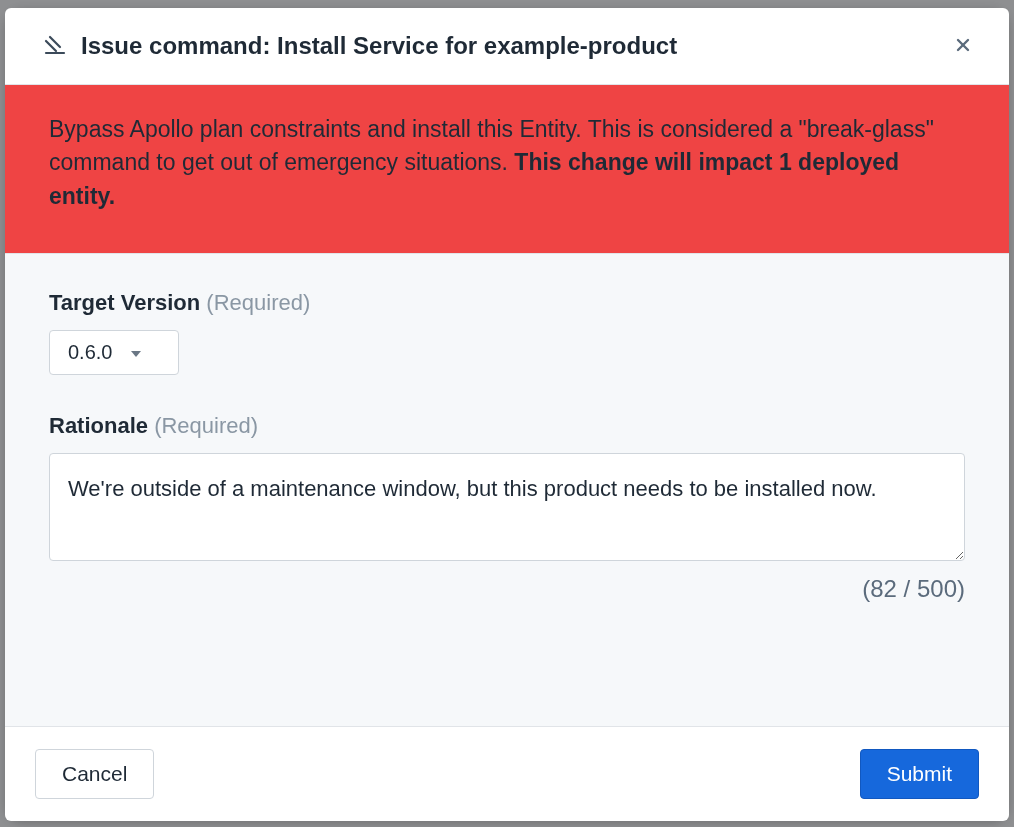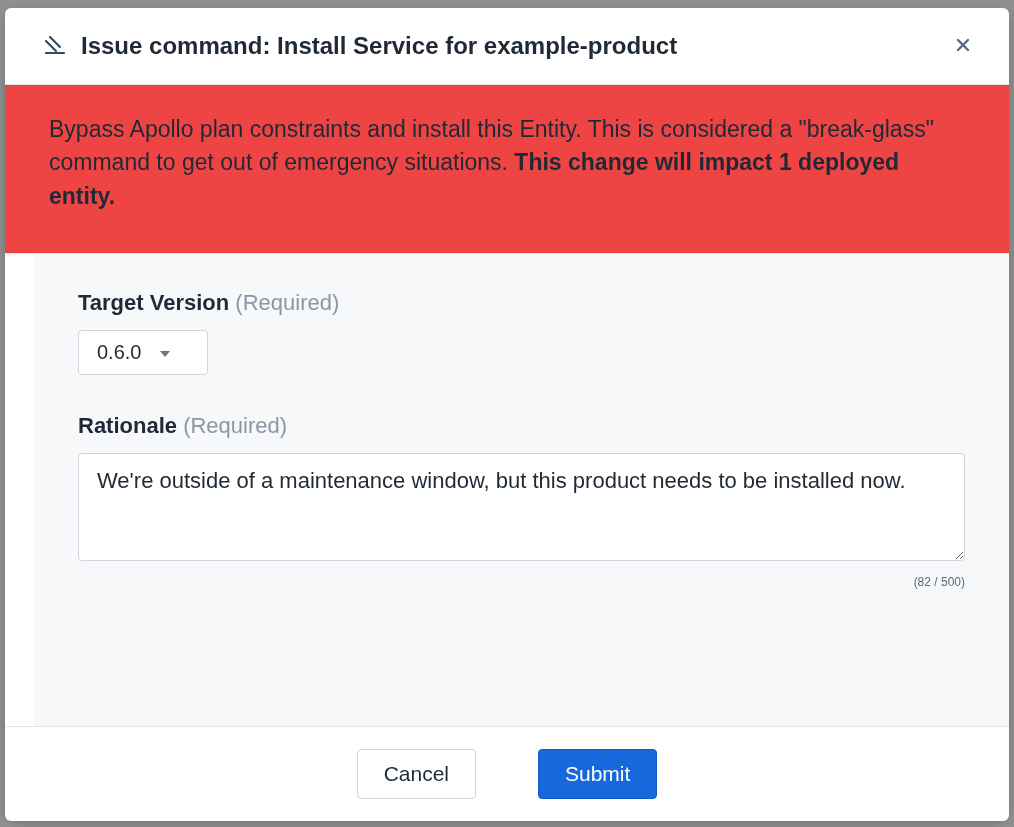--- a/index.html
+++ b/index.html
@@ -65,21 +65,20 @@
       font-size: 23px;
       line-height: 1.45;
       color: #1f2a36;
       border-bottom: 1px solid #e1e4e8;
     }
     .modal-body-top .bold { font-weight: 700; }
     .modal-body-form {
       padding: 36px 44px 20px 44px;
       background: #f6f8fa;
       flex: 1;
-      margin-left: 29px;
     }
     .field-label {
       font-size: 22px;
       font-weight: 700;
       color: #1f2a36;
       margin-bottom: 14px;
     }
     .field-label .req {
       font-weight: 400;
       color: #8a97a4;
@@ -100,39 +99,39 @@
       margin-left: 18px;
       color: #6a7785;
     }
     .field-block { margin-bottom: 38px; }
     .rationale-textarea {
       width: 100%;
       min-height: 108px;
       background: #fff;
       border: 1px solid #cfd5db;
       border-radius: 4px;
-      padding: 12px 18px;
+      padding: 20px 18px;
       font-size: 22px;
       font-family: inherit;
       color: #1f2a36;
       line-height: 1.4;
       resize: both;
     }
     .char-count {
       text-align: right;
-      font-size: 12px;
+      font-size: 24px;
       color: #5b6b7c;
       margin-top: 10px;
     }
     .modal-footer {
       padding: 22px 30px;
       border-top: 1px solid #e1e4e8;
       background: #fff;
       display: flex;
-      justify-content: center;
+      justify-content: space-between;
       gap: 18px;
       border-bottom-left-radius: 6px;
       border-bottom-right-radius: 6px;
     }
     .btn {
       font-size: 21px;
       padding: 12px 26px;
       border-radius: 4px;
       cursor: pointer;
       font-family: inherit;

